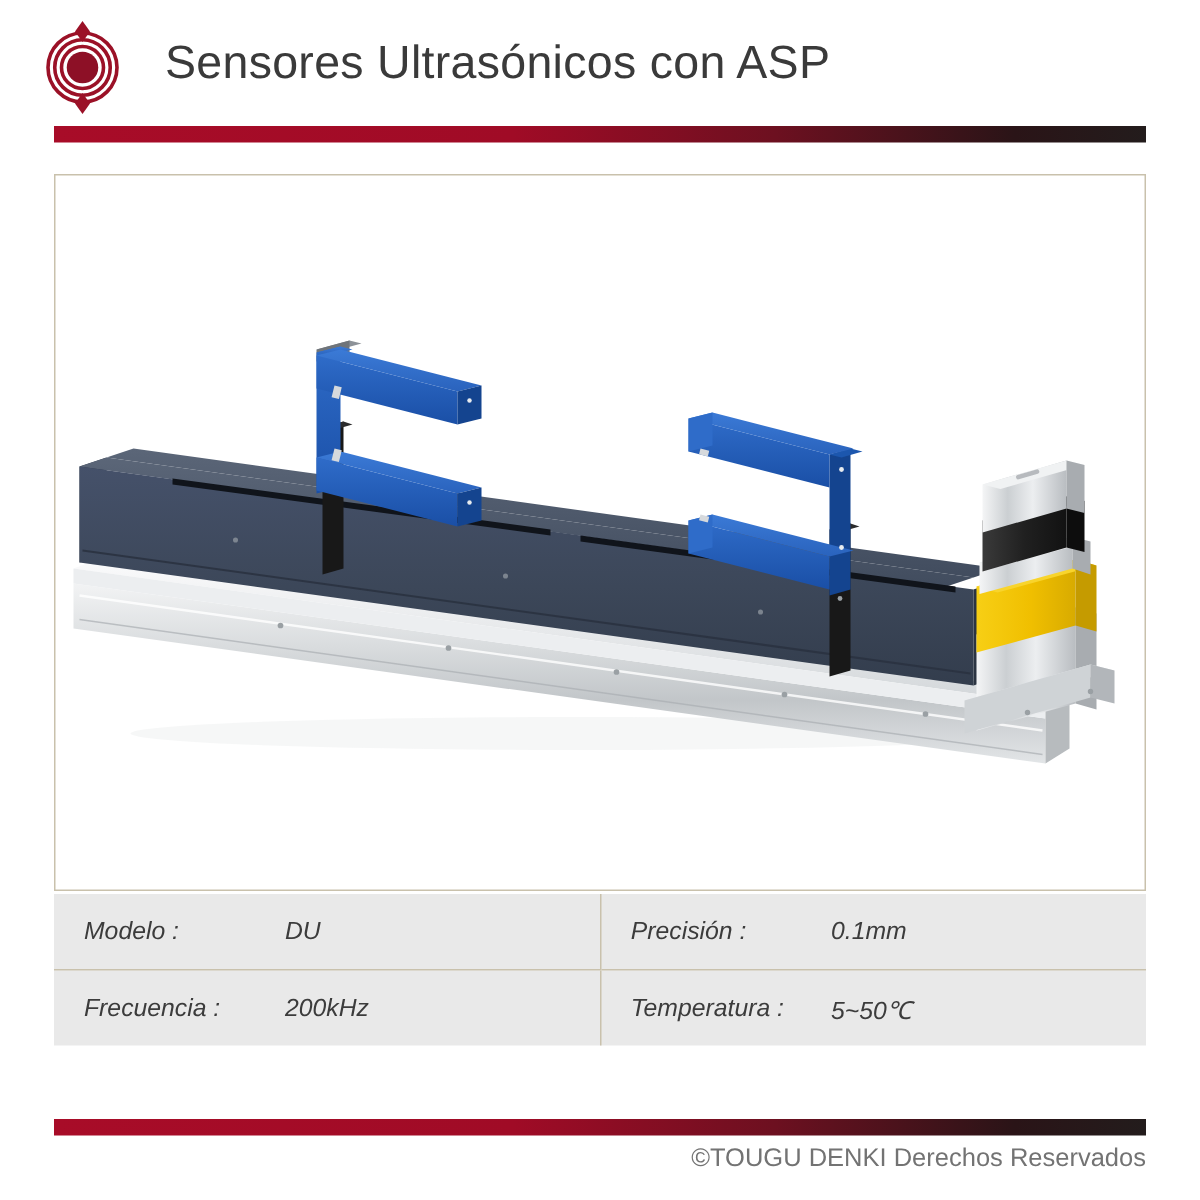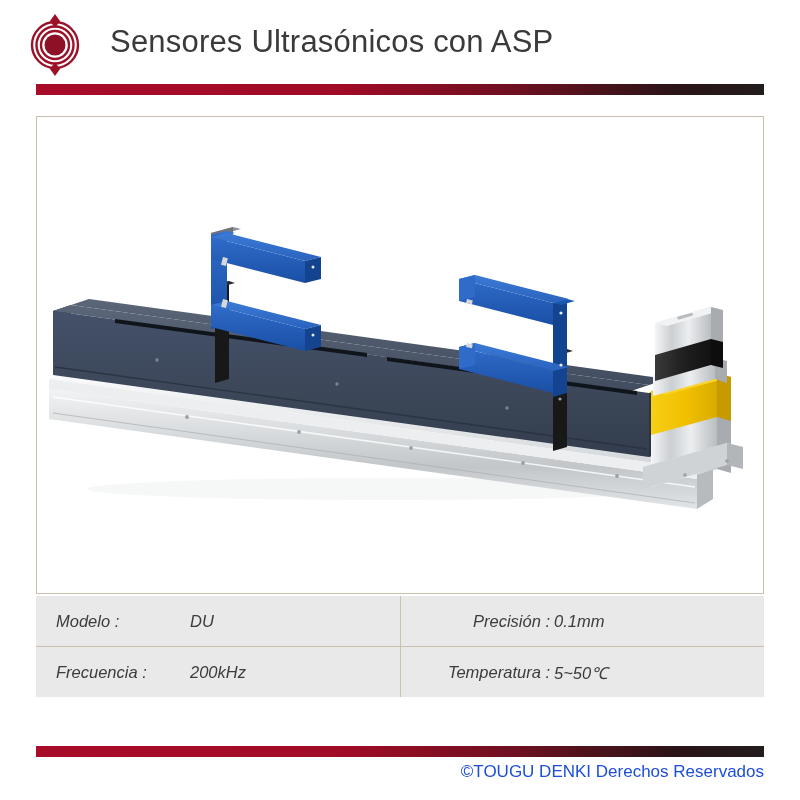--- a/index.html
+++ b/index.html
@@ -95,32 +95,31 @@
     padding-left: 20px;
     white-space: nowrap;
   }
   .spec-table td.v {
     padding-left: 4px;
     white-space: nowrap;
   }
   .spec-table td.divider-left {
     border-left: 1px solid #c9c1ac;
     padding-left: 20px;
-    text-align: right;
   }
   .col-k { width: 150px; }
   .col-v { width: 214px; }
 
   
   .footer-note {
     position: absolute;
     right: 36px;
     top: 762px;
     font-size: 17px;
-    color: #1d4ed8;
+    color: #737373;
     white-space: nowrap;
   }
 </style>
 </head>
 <body>
 
 <div class="header">
 
   <div class="logo-wrap">
     <svg width="58" height="66" viewBox="0 0 58 66" aria-hidden="true">

